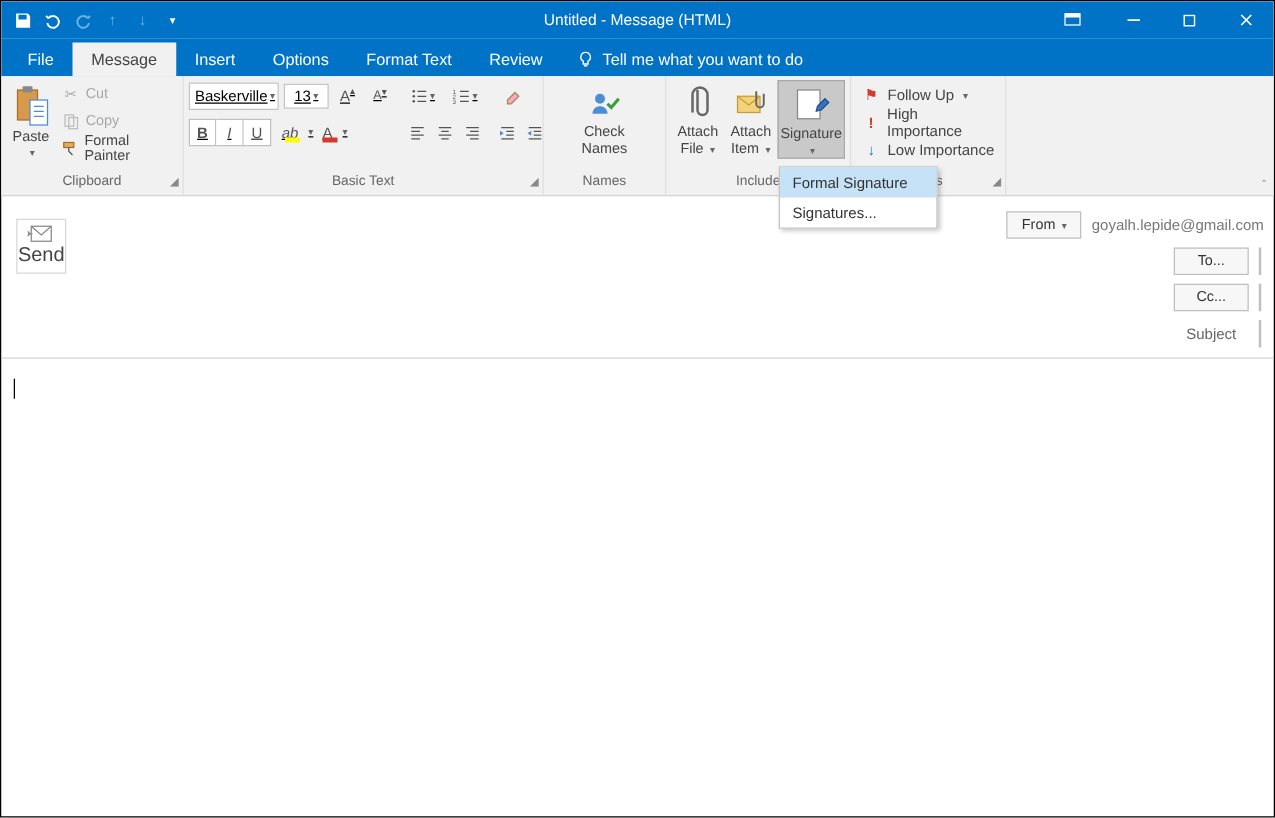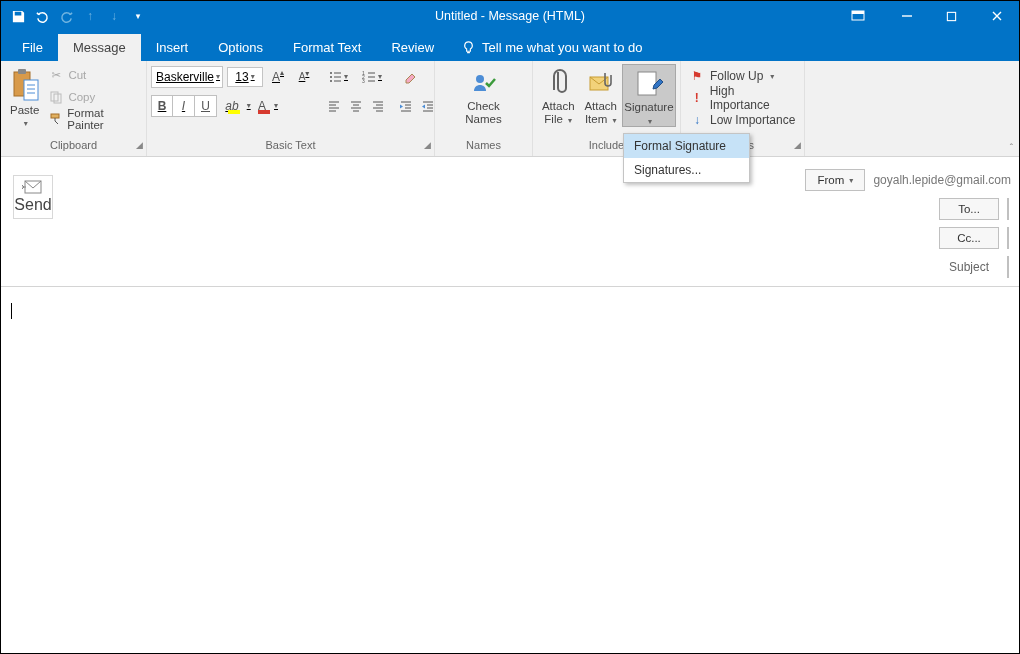--- a/index.html
+++ b/index.html
@@ -164,21 +164,21 @@
           </span>
           <span>Copy</span>
         </div>
         <div class="smallbtn">
           <span class="ic">
             <svg width="14" height="14" viewBox="0 0 14 14">
                 <rect x="2" y="2" width="8" height="4" fill="#e0b060" stroke="#a56e28"></rect>
                 <path d="M6 6v3l3 3" fill="none" stroke="#555"></path>
               </svg>
           </span>
-          <span>Format Painter</span>
+          <span>Formal Painter</span>
         </div>
       </div>
     </div>
     <div class="group-label"><span>Clipboard</span><span class="dlaunch">◢</span></div>
   </div>
 
   <div class="group" style="width:288px">
     <div class="group-body">
       <div class="col" style="gap:4px">
         <div class="fontrow">

